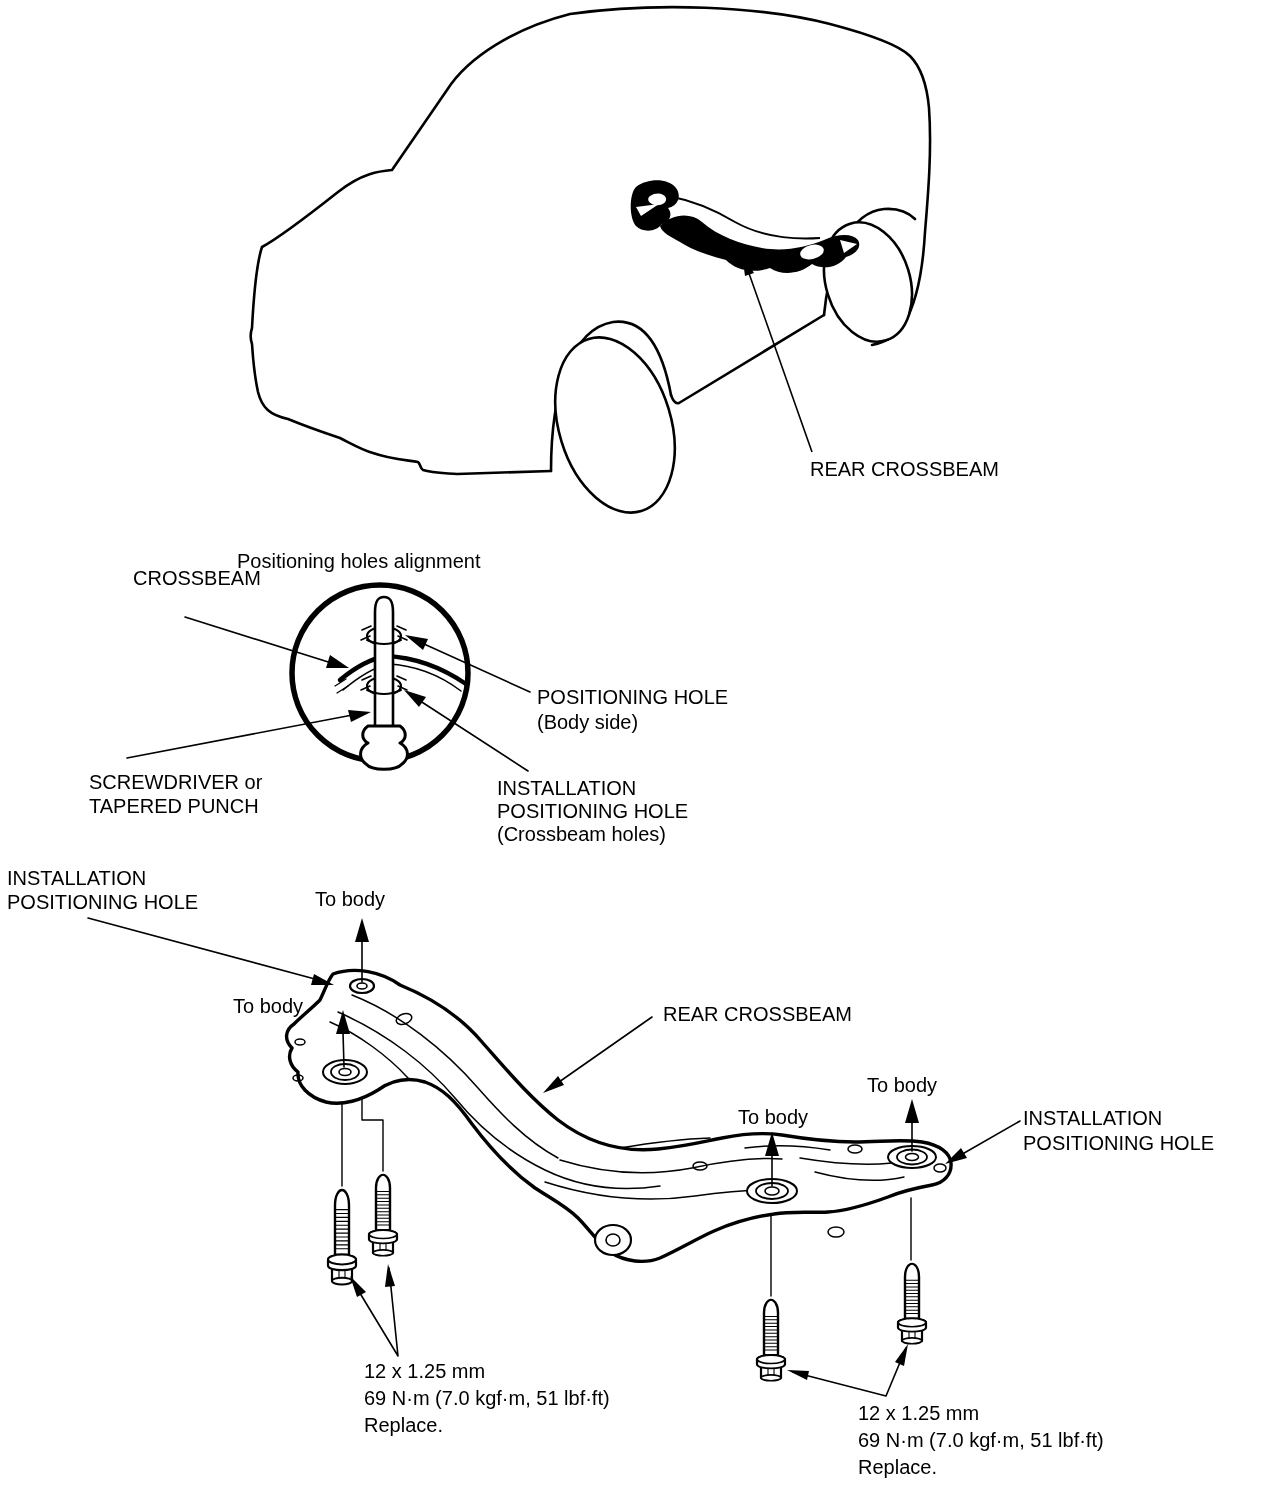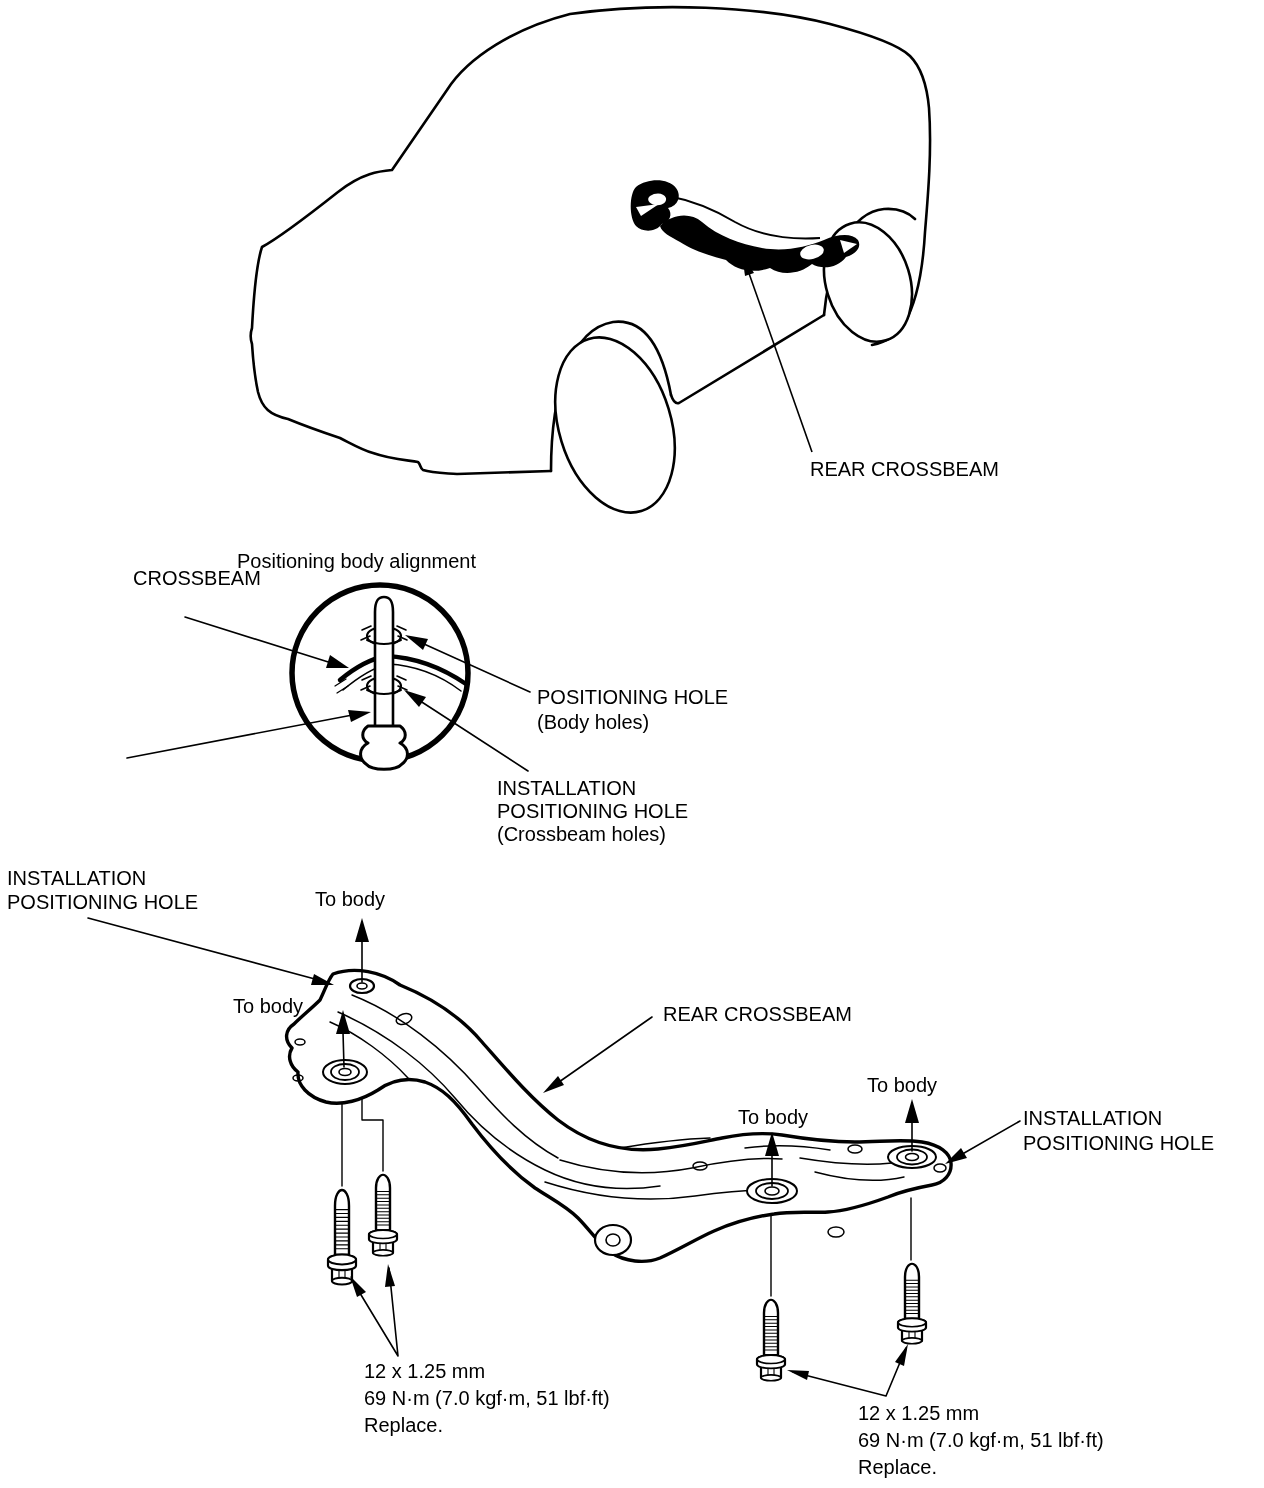--- a/index.html
+++ b/index.html
@@ -146,25 +146,29 @@
       <path d="M 388,1264 L 395,1286 L 385,1287 Z" stroke="none"></path>
       <path d="M 886,1396 L 793,1372 M 886,1396 L 906,1348" fill="none"></path>
       <path d="M 787,1370 L 809,1371 L 807,1380 Z" stroke="none"></path>
       <path d="M 908,1344 L 904,1366 L 895,1362 Z" stroke="none"></path>
     </g>
   </g>
 </svg>
 
 <div class="lbl" style="left:810px;top:457px">REAR CROSSBEAM</div>
 
-<div class="lbl" style="left:237px;top:549px">Positioning body alignment</div>
+<div class="lbl" style="left:237px;top:549px">Positioning holes alignment</div>
 <div class="lbl" style="left:133px;top:566px">CROSSBEAM</div>
 <div class="lbl lh25" style="left:537px;top:685px">
   <div>POSITIONING HOLE</div>
-  <div>(Body holes)</div>
+  <div>(Body side)</div>
+</div>
+<div class="lbl lh24" style="left:89px;top:770px">
+  <div>SCREWDRIVER or</div>
+  <div>TAPERED PUNCH</div>
 </div>
 <div class="lbl lh23" style="left:497px;top:777px">
   <div>INSTALLATION</div>
   <div>POSITIONING HOLE</div>
   <div>(Crossbeam holes)</div>
 </div>
 
 <div class="lbl lh24" style="left:7px;top:866px">
   <div>INSTALLATION</div>
   <div>POSITIONING HOLE</div>

